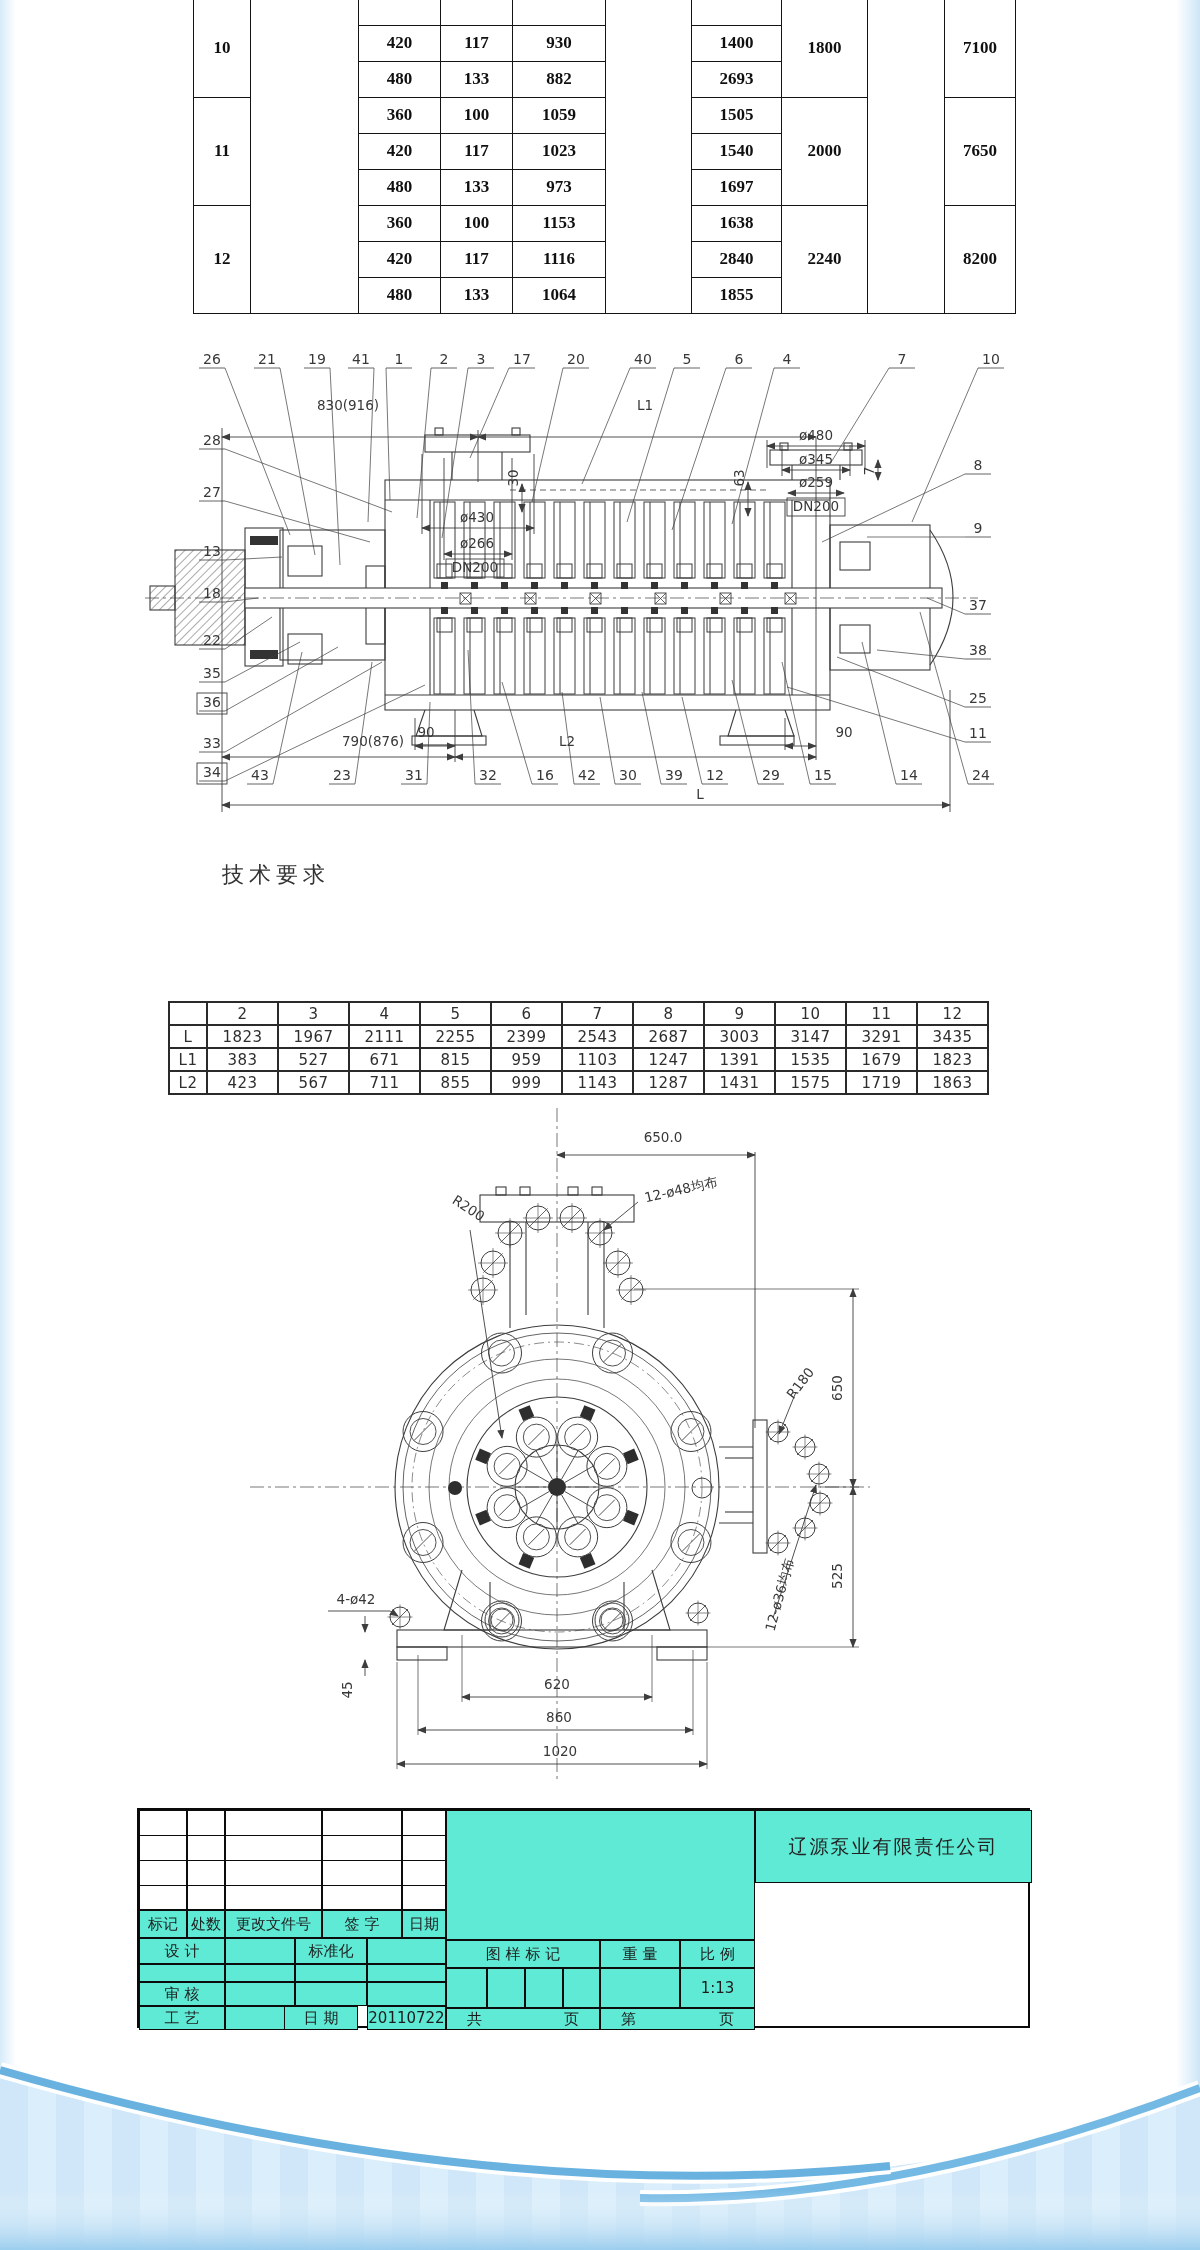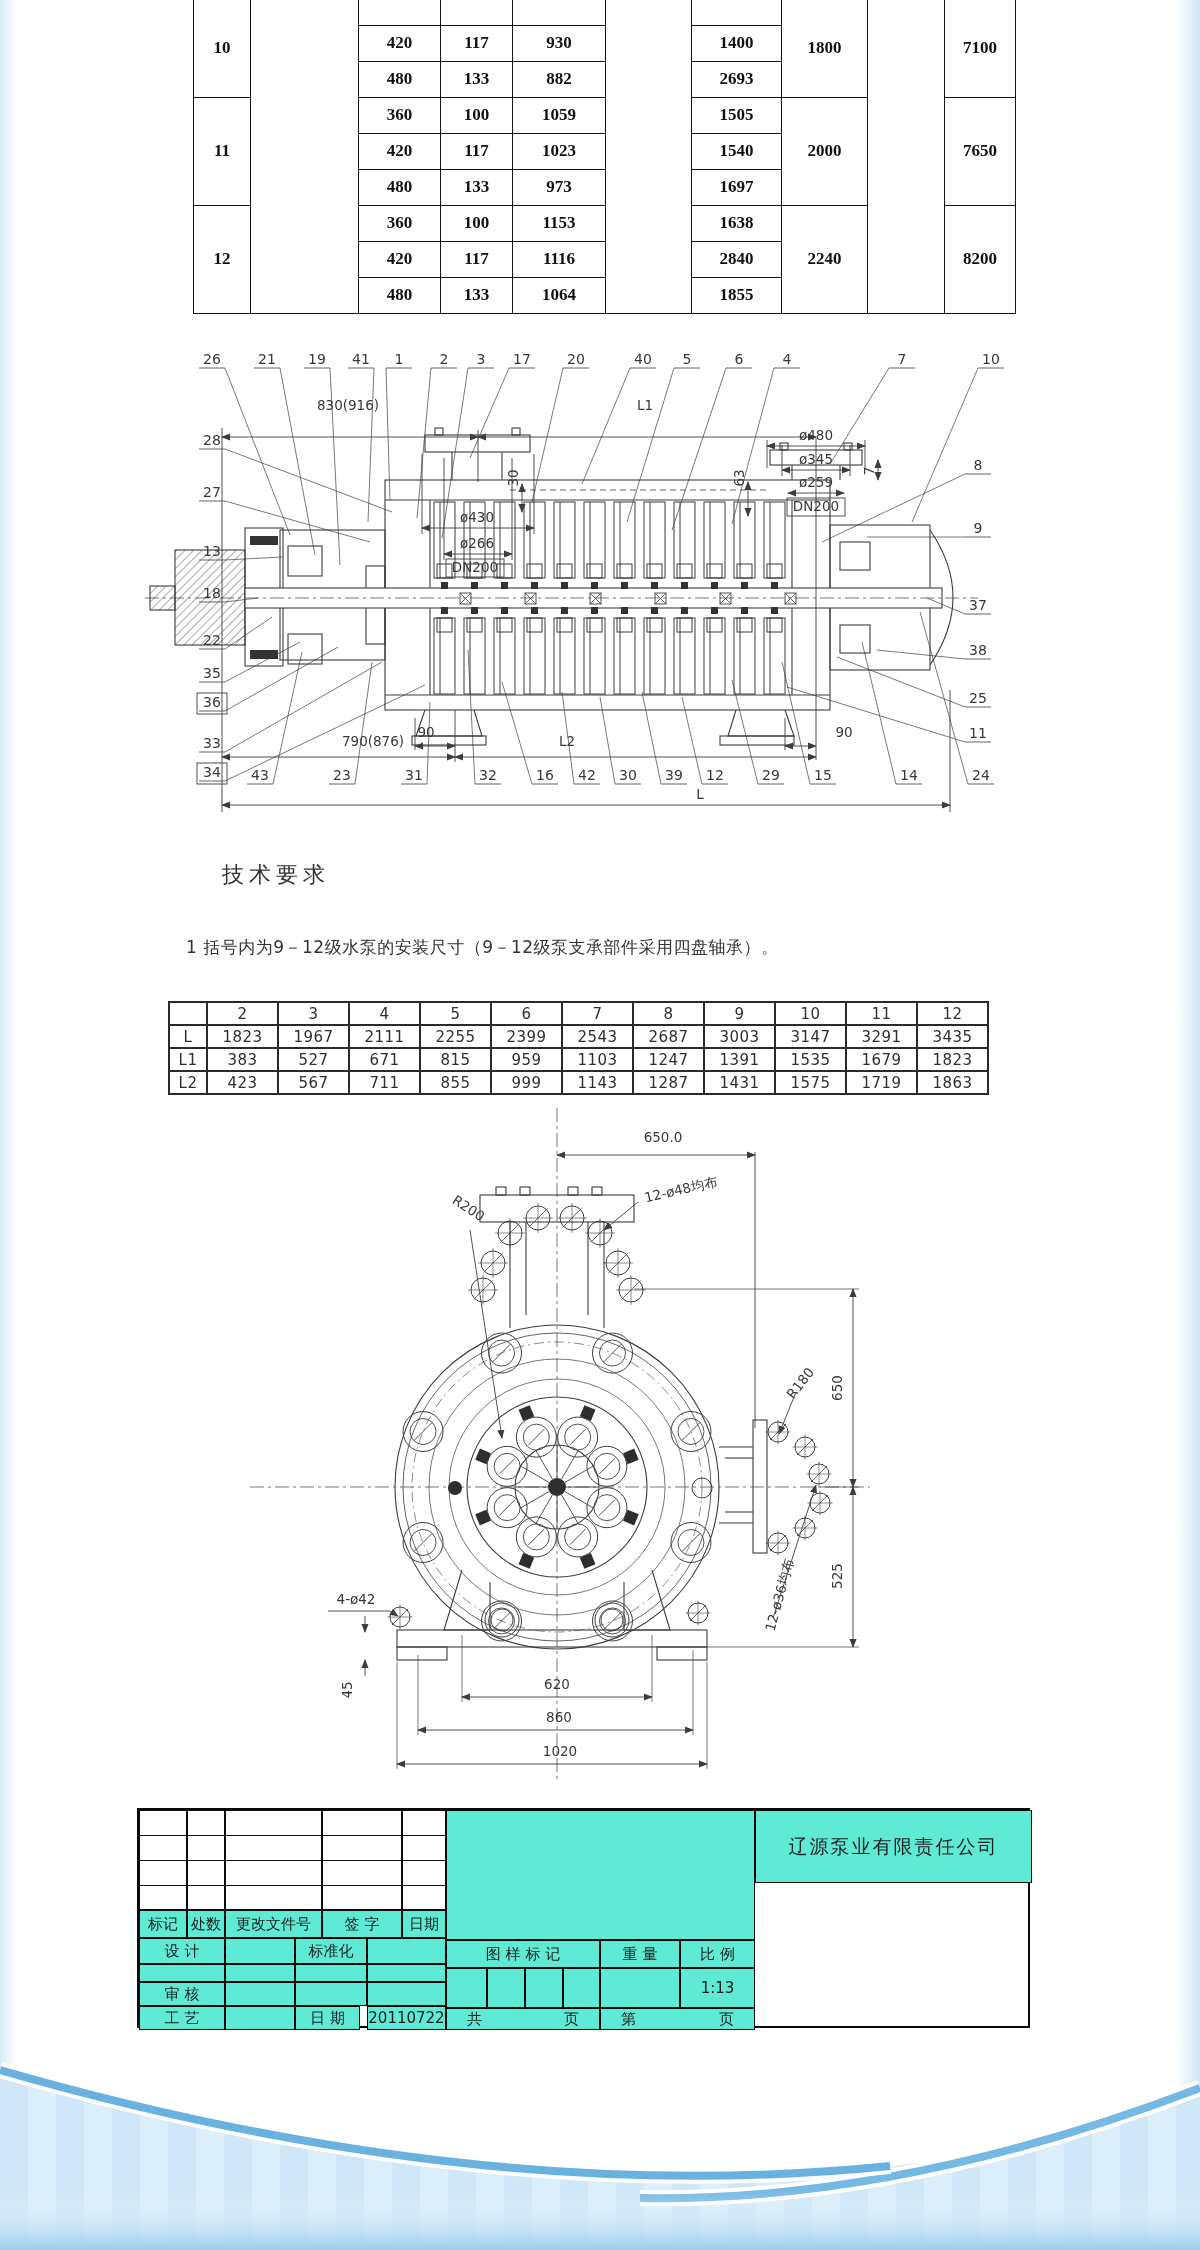--- a/index.html
+++ b/index.html
@@ -412,21 +412,20 @@
         <text x="744" y="121" text-anchor="middle" font-size="13.5" fill="#383838" transform="rotate(-90 744 121)">7</text>
         <text x="243" y="396" text-anchor="middle" font-size="13.5" fill="#383838">790(876)</text>
         <text x="296" y="387" text-anchor="middle" font-size="13.5" fill="#383838">90</text>
         <text x="714" y="387" text-anchor="middle" font-size="13.5" fill="#383838">90</text>
         <text x="437" y="396" text-anchor="middle" font-size="13.5" fill="#383838">L2</text>
         <text x="570" y="449" text-anchor="middle" font-size="13.5" fill="#383838">L</text>
       </g>
   </svg>
 
   <div class="tech-heading">技术要求</div>
-  <div class="tech-note">1  括号内为9－12级水泵的安装尺寸（9－12级泵支承部件采用四盘轴承）。</div>
 
   <table id="dim-table">
     <colgroup>
         <col style="width:38px">
         <col span="11" style="width:71px">
       </colgroup>
     <tbody>
         <tr>
           <td></td>
           <td>2</td>
@@ -726,21 +725,21 @@
     <div class="tb-cell" style="left:156px;top:154px;width:72px;height:18px"></div>
     <div class="tb-cell" style="left:228px;top:154px;width:79px;height:18px"></div>
 
     <div class="tb-cell" style="left:0;top:172px;width:86px;height:24px">审 核</div>
     <div class="tb-cell" style="left:86px;top:172px;width:70px;height:24px"></div>
     <div class="tb-cell" style="left:156px;top:172px;width:72px;height:24px"></div>
     <div class="tb-cell" style="left:228px;top:172px;width:79px;height:24px"></div>
 
     <div class="tb-cell" style="left:0;top:196px;width:86px;height:24px">工 艺</div>
     <div class="tb-cell" style="left:86px;top:196px;width:70px;height:24px"></div>
-    <div class="tb-cell" style="left:156px;top:196px;width:65px;height:24px">日 期</div>
+    <div class="tb-cell" style="left:145px;top:196px;width:74px;height:24px">日 期</div>
     <div class="tb-cell" style="left:228px;top:196px;width:79px;height:24px">20110722</div>
 
     <div class="tb-cell" style="left:307px;top:0;width:309px;height:130px"></div>
     <div class="tb-cell" style="left:307px;top:130px;width:154px;height:28px">图 样 标 记</div>
     <div class="tb-cell" style="left:461px;top:130px;width:80px;height:28px">重 量</div>
     <div class="tb-cell" style="left:541px;top:130px;width:75px;height:28px">比 例</div>
     <div class="tb-cell" style="left:307px;top:158px;width:41px;height:40px"></div>
     <div class="tb-cell" style="left:348px;top:158px;width:38px;height:40px"></div>
     <div class="tb-cell" style="left:386px;top:158px;width:38px;height:40px"></div>
     <div class="tb-cell" style="left:424px;top:158px;width:37px;height:40px"></div>

